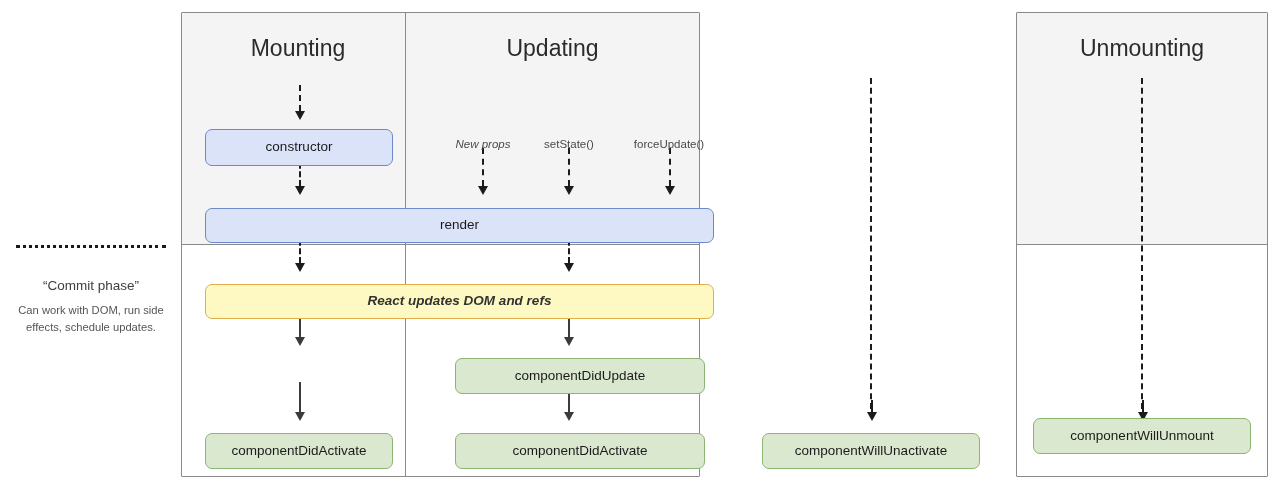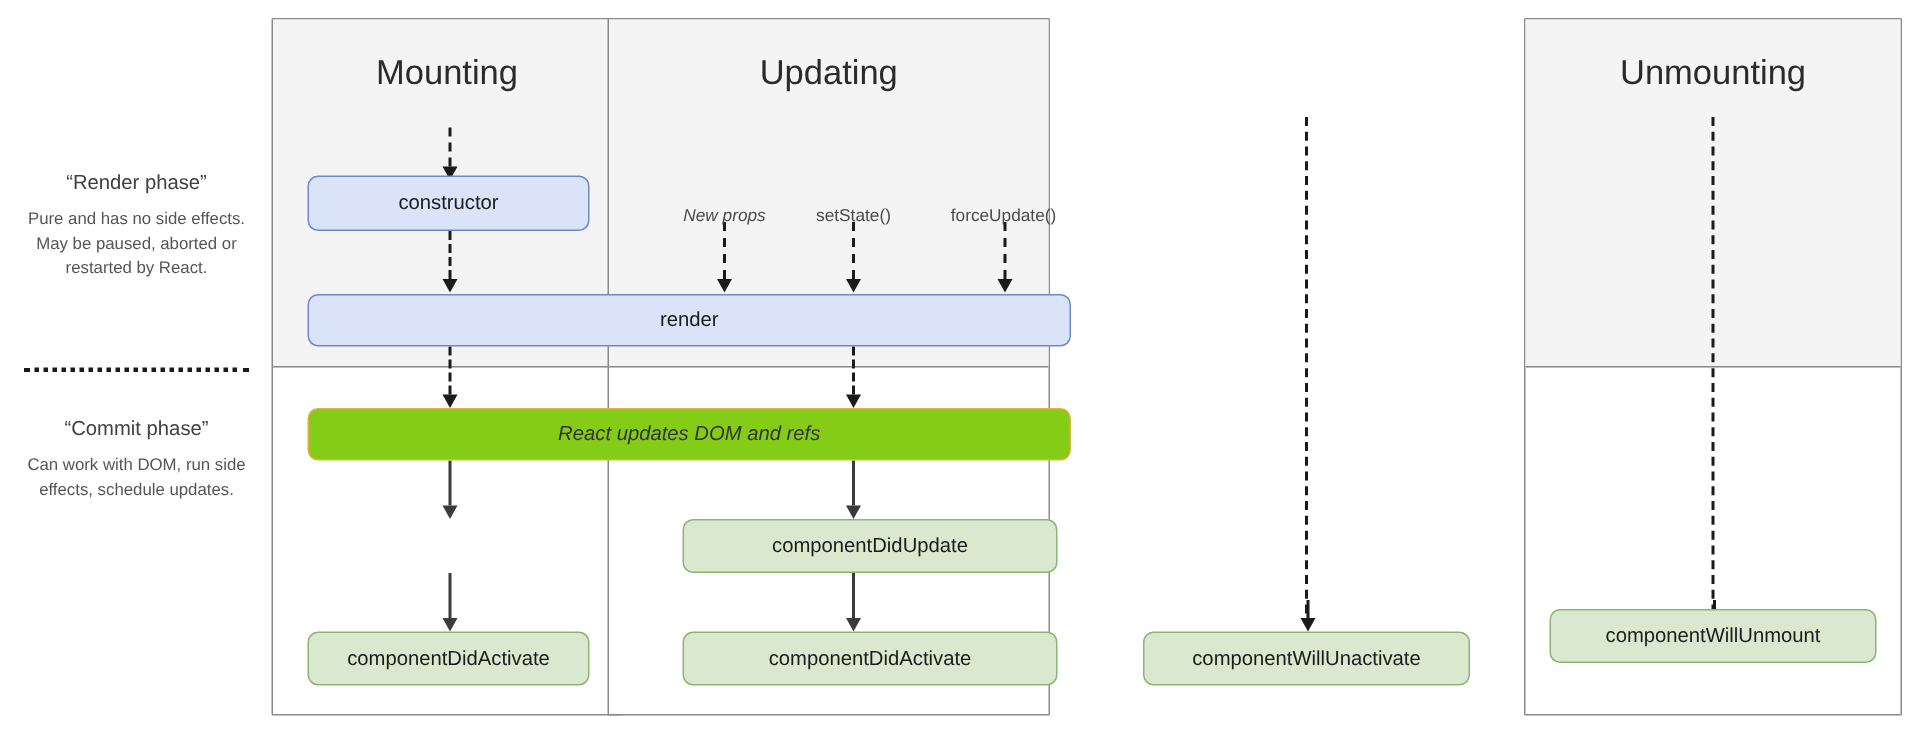--- a/index.html
+++ b/index.html
@@ -78,25 +78,26 @@
     display: flex;
     align-items: center;
     justify-content: center;
     border-radius: 7px;
     font-size: 13.5px;
     line-height: 1.1;
     color: #1b1b1b;
     text-align: center;
     white-space: nowrap;
     z-index: 5;
+    margin-top: 12px;
   }
   .box-blue  { background: #dae3f8; border: 1px solid #6c8ac9; }
   .box-green { background: #d9e8cf; border: 1px solid #8cb573; }
-  .box-amber { background: #84cc16; border: 1px solid #e0ad4a;
-               font-style: italic; font-size: 13.5px; color: #333; }
+  .box-amber { background: #fef9c3; border: 1px solid #e0ad4a;
+               font-style: italic; font-size: 13.5px; color: #333; font-weight: bold; }
 
   
   .arrow {
     position: absolute;
     width: 0;
     z-index: 2;
   }
   .arrow .shaft {
     position: absolute;
     left: 0; top: 0;
@@ -133,24 +134,20 @@
     z-index: 4;
     margin-top: 12px;
   }
   .trigger.italic { font-style: italic; }
 </style>
 </head>
 <body>
 
 <div id="stage">
 
-  <div class="phase-label" style="top:113px;">
-    <div class="phase-title">“Render phase”</div>
-    <div class="phase-desc">Pure and has no side effects. May be paused, aborted or restarted by React.</div>
-  </div>
 
   <div class="dotted-divider" style="top:245px;"></div>
 
   <div class="phase-label" style="top:277px;">
     <div class="phase-title">“Commit phase”</div>
     <div class="phase-desc">Can work with DOM, run side effects, schedule updates.</div>
   </div>
 
   <div class="panel" style="left:181px; width:234px;">
     <div class="panel-render-bg"></div>

